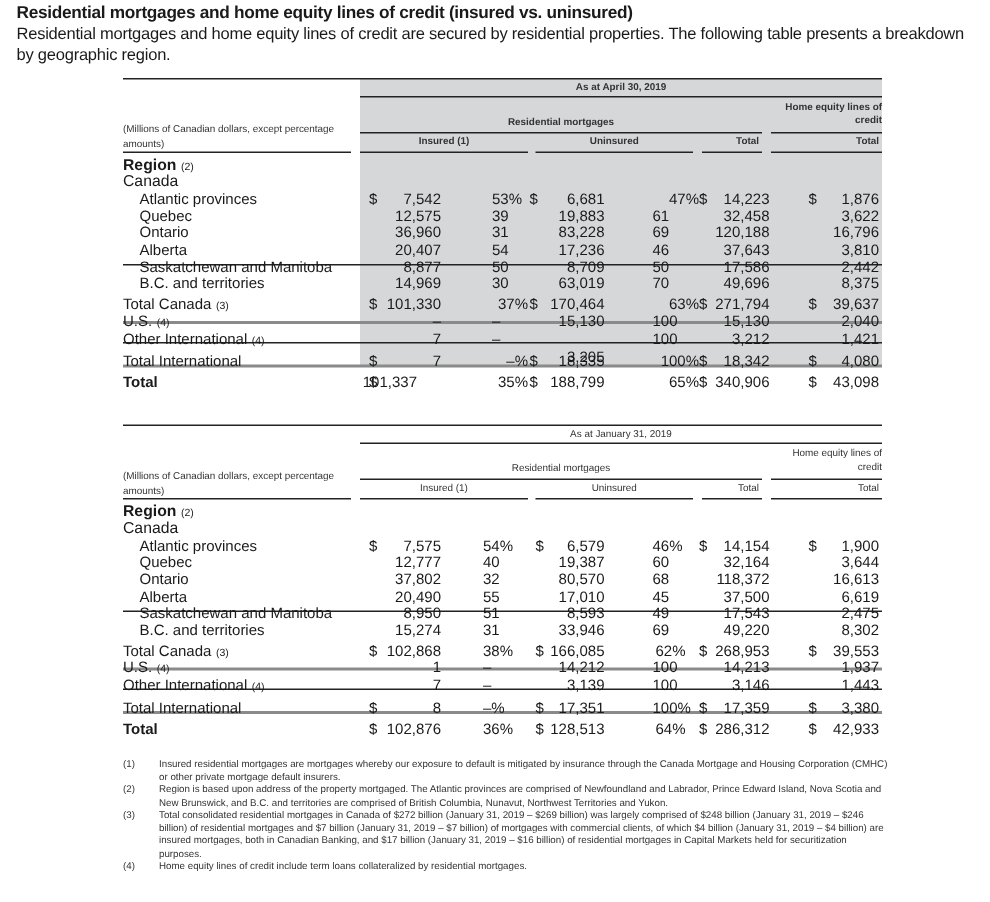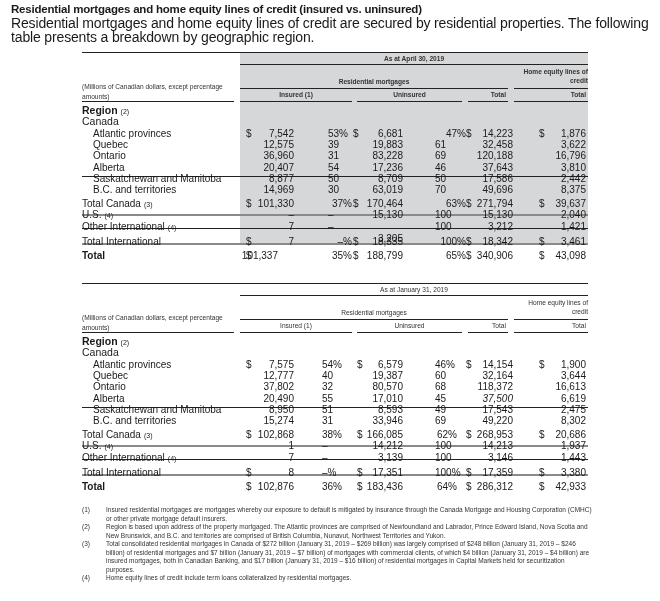--- a/index.html
+++ b/index.html
@@ -1,19 +1,19 @@
 <!DOCTYPE html>
 <html><head>
 <meta charset="utf-8">
 <style>
   html, body { margin: 0; padding: 0; background: #ffffff; }
   body { width: 660px; height: 601px; position: relative; overflow: hidden;
          font-family: "Liberation Sans", "DejaVu Sans", sans-serif; color: #1a1a1a; }
   .title { position: absolute; left: 11px; top: 3px; font-size: 11.5px; font-weight: bold; letter-spacing: -0.2px; }
-  .intro { position: absolute; left: 11px; top: 17px; width: 640px; font-size: 14px; line-height: 13.5px; letter-spacing: -0.15px; }
+  .intro { position: absolute; left: 11px; top: 17px; width: 640px; font-size: 11px; line-height: 13.5px; letter-spacing: -0.15px; }
 
   .tbl { position: absolute; left: 82px; width: 506px; }
   .shade { position: absolute; left: 158px; width: 348px; background: #d6d7d9; }
   .rule { position: absolute; height: 0; border-top: 1px solid #222; }
   .rule.thick { border-top: 1.5px solid #222; }
   .rule.gray { border-top: 2px solid #8a8a8a; }
   .t { position: absolute; white-space: nowrap; }
   .hdr { font-size: 6.6px; color: #333; }
   .hdr.b { font-weight: bold; }
   .lbl { font-size: 10px; }
@@ -162,21 +162,21 @@
       <div class="t lbl" style="left:0px;top:183.8px;"><span>Total International</span><small style="margin-left: 3px; font-weight: normal;"></small></div>
       <div class="t num" style="left:164px;top:183.8px;text-align:left;">$</div>
       <div class="t num" style="left:152px;width:60px;top:183.8px;">7</div>
       <div class="t pct" style="left:246px;top:183.8px;left:236px;width:34px;text-align:right;">–%</div>
       <div class="t num" style="left:271px;top:183.8px;text-align:left;">$</div>
       <div class="t num" style="left:261px;width:60px;top:183.8px;text-align:right;">18,335</div>
       <div class="t pct" style="left:353px;top:183.8px;left:350px;width:34px;text-align:right;">100%</div>
       <div class="t num" style="left:384px;top:183.8px;text-align:left;">$</div>
       <div class="t num" style="left:371px;width:60px;top:183.8px;">18,342</div>
       <div class="t num" style="left:457px;top:183.8px;text-align:left;">$</div>
-      <div class="t num" style="left:444px;width:60px;top:183.8px;">3,461</div>
+      <div class="t num" style="left:444px;width:60px;top:183.8px;">4,080</div>
       <div class="t lbl bold" style="left:0px;top:198px;"><span>Total</span><small style="margin-left: 3px; font-weight: normal;"></small></div>
       <div class="t num" style="left:164px;top:198px;text-align:left;">$</div>
       <div class="t num" style="left:136px;width:60px;top:198px;">101,337</div>
       <div class="t pct" style="left:244px;top:198px;left:236px;width:34px;text-align:right;">35%</div>
       <div class="t num" style="left:271px;top:198px;text-align:left;">$</div>
       <div class="t num" style="left:261px;width:60px;top:198px;">188,799</div>
       <div class="t pct" style="left:353px;top:198px;left:350px;width:34px;text-align:right;">65%</div>
       <div class="t num" style="left:384px;top:198px;text-align:left;">$</div>
       <div class="t num" style="left:371px;width:60px;top:198px;">340,906</div>
       <div class="t num" style="left:457px;top:198px;text-align:left;">$</div>
@@ -240,21 +240,21 @@
       <div class="t num" style="left:457px;top:98.4px;text-align:left;"></div>
       <div class="t num" style="left:444px;width:60px;top:98.4px;">16,613</div>
       <div class="t lbl" style="left:11px;top:109.6px;"><span>Alberta</span><small style="margin-left: 3px; font-weight: normal;"></small></div>
       <div class="t num" style="left:164px;top:109.6px;text-align:left;"></div>
       <div class="t num" style="left:152px;width:60px;top:109.6px;">20,490</div>
       <div class="t pct" style="left:240px;top:109.6px;">55</div>
       <div class="t num" style="left:275px;top:109.6px;text-align:left;"></div>
       <div class="t num" style="left:261px;width:60px;top:109.6px;">17,010</div>
       <div class="t pct" style="left:353px;top:109.6px;">45</div>
       <div class="t num" style="left:384px;top:109.6px;text-align:left;"></div>
-      <div class="t num" style="left:371px;width:60px;top:109.6px;font-style:italic;">37,500</div>
+      <div class="t num" style="left:371px;width:60px;top:109.6px;">37,500</div>
       <div class="t num" style="left:457px;top:109.6px;text-align:left;"></div>
       <div class="t num" style="left:444px;width:60px;top:109.6px;">6,619</div>
       <div class="t lbl" style="left:11px;top:120.8px;"><span>Saskatchewan and Manitoba</span><small style="margin-left: 3px; font-weight: normal;"></small></div>
       <div class="t num" style="left:164px;top:120.8px;text-align:left;"></div>
       <div class="t num" style="left:152px;width:60px;top:120.8px;">8,950</div>
       <div class="t pct" style="left:240px;top:120.8px;">51</div>
       <div class="t num" style="left:275px;top:120.8px;text-align:left;"></div>
       <div class="t num" style="left:261px;width:60px;top:120.8px;">8,593</div>
       <div class="t pct" style="left:353px;top:120.8px;">49</div>
       <div class="t num" style="left:384px;top:120.8px;text-align:left;"></div>
@@ -275,21 +275,21 @@
       <div class="t lbl" style="left:0px;top:146.2px;"><span>Total Canada</span><small style="margin-left: 3px; font-weight: normal;">(3)</small></div>
       <div class="t num" style="left:164px;top:146.2px;text-align:left;">$</div>
       <div class="t num" style="left:152px;width:60px;top:146.2px;">102,868</div>
       <div class="t pct" style="left:240px;top:146.2px;">38%</div>
       <div class="t num" style="left:275px;top:146.2px;text-align:left;">$</div>
       <div class="t num" style="left:261px;width:60px;top:146.2px;">166,085</div>
       <div class="t pct" style="left:353px;top:146.2px;left:350px;width:25px;text-align:right;">62%</div>
       <div class="t num" style="left:384px;top:146.2px;text-align:left;">$</div>
       <div class="t num" style="left:371px;width:60px;top:146.2px;">268,953</div>
       <div class="t num" style="left:457px;top:146.2px;text-align:left;">$</div>
-      <div class="t num" style="left:444px;width:60px;top:146.2px;">20,686</div>
+      <div class="t num" style="left:444px;width:60px;top:146.2px;">39,553</div>
       <div class="t lbl" style="left:0px;top:157.39999999999998px;"><span>U.S.</span><small style="margin-left: 3px; font-weight: normal;">(4)</small></div>
       <div class="t num" style="left:164px;top:157.39999999999998px;text-align:left;"></div>
       <div class="t num" style="left:152px;width:60px;top:157.39999999999998px;">1</div>
       <div class="t pct" style="left:240px;top:157.39999999999998px;">–</div>
       <div class="t num" style="left:275px;top:157.39999999999998px;text-align:left;"></div>
       <div class="t num" style="left:261px;width:60px;top:157.39999999999998px;">14,212</div>
       <div class="t pct" style="left:353px;top:157.39999999999998px;">100</div>
       <div class="t num" style="left:384px;top:157.39999999999998px;text-align:left;"></div>
       <div class="t num" style="left:371px;width:60px;top:157.39999999999998px;">14,213</div>
       <div class="t num" style="left:457px;top:157.39999999999998px;text-align:left;"></div>
@@ -314,21 +314,21 @@
       <div class="t pct" style="left:353px;top:183.8px;">100%</div>
       <div class="t num" style="left:384px;top:183.8px;text-align:left;">$</div>
       <div class="t num" style="left:371px;width:60px;top:183.8px;">17,359</div>
       <div class="t num" style="left:457px;top:183.8px;text-align:left;">$</div>
       <div class="t num" style="left:444px;width:60px;top:183.8px;">3,380</div>
       <div class="t lbl bold" style="left:0px;top:198px;"><span>Total</span><small style="margin-left: 3px; font-weight: normal;"></small></div>
       <div class="t num" style="left:164px;top:198px;text-align:left;">$</div>
       <div class="t num" style="left:152px;width:60px;top:198px;">102,876</div>
       <div class="t pct" style="left:240px;top:198px;">36%</div>
       <div class="t num" style="left:275px;top:198px;text-align:left;">$</div>
-      <div class="t num" style="left:261px;width:60px;top:198px;">183,436</div>
+      <div class="t num" style="left:261px;width:60px;top:198px;">128,513</div>
       <div class="t pct" style="left:353px;top:198px;left:350px;width:25px;text-align:right;">64%</div>
       <div class="t num" style="left:384px;top:198px;text-align:left;">$</div>
       <div class="t num" style="left:371px;width:60px;top:198px;">286,312</div>
       <div class="t num" style="left:457px;top:198px;text-align:left;">$</div>
       <div class="t num" style="left:444px;width:60px;top:198px;">42,933</div>
     </div>
   </div>
 
 <div class="fn" id="footnotes-root" style="top:506px;height:92px;">
     <div class="mk" style="top: 0px;">(1)</div>

